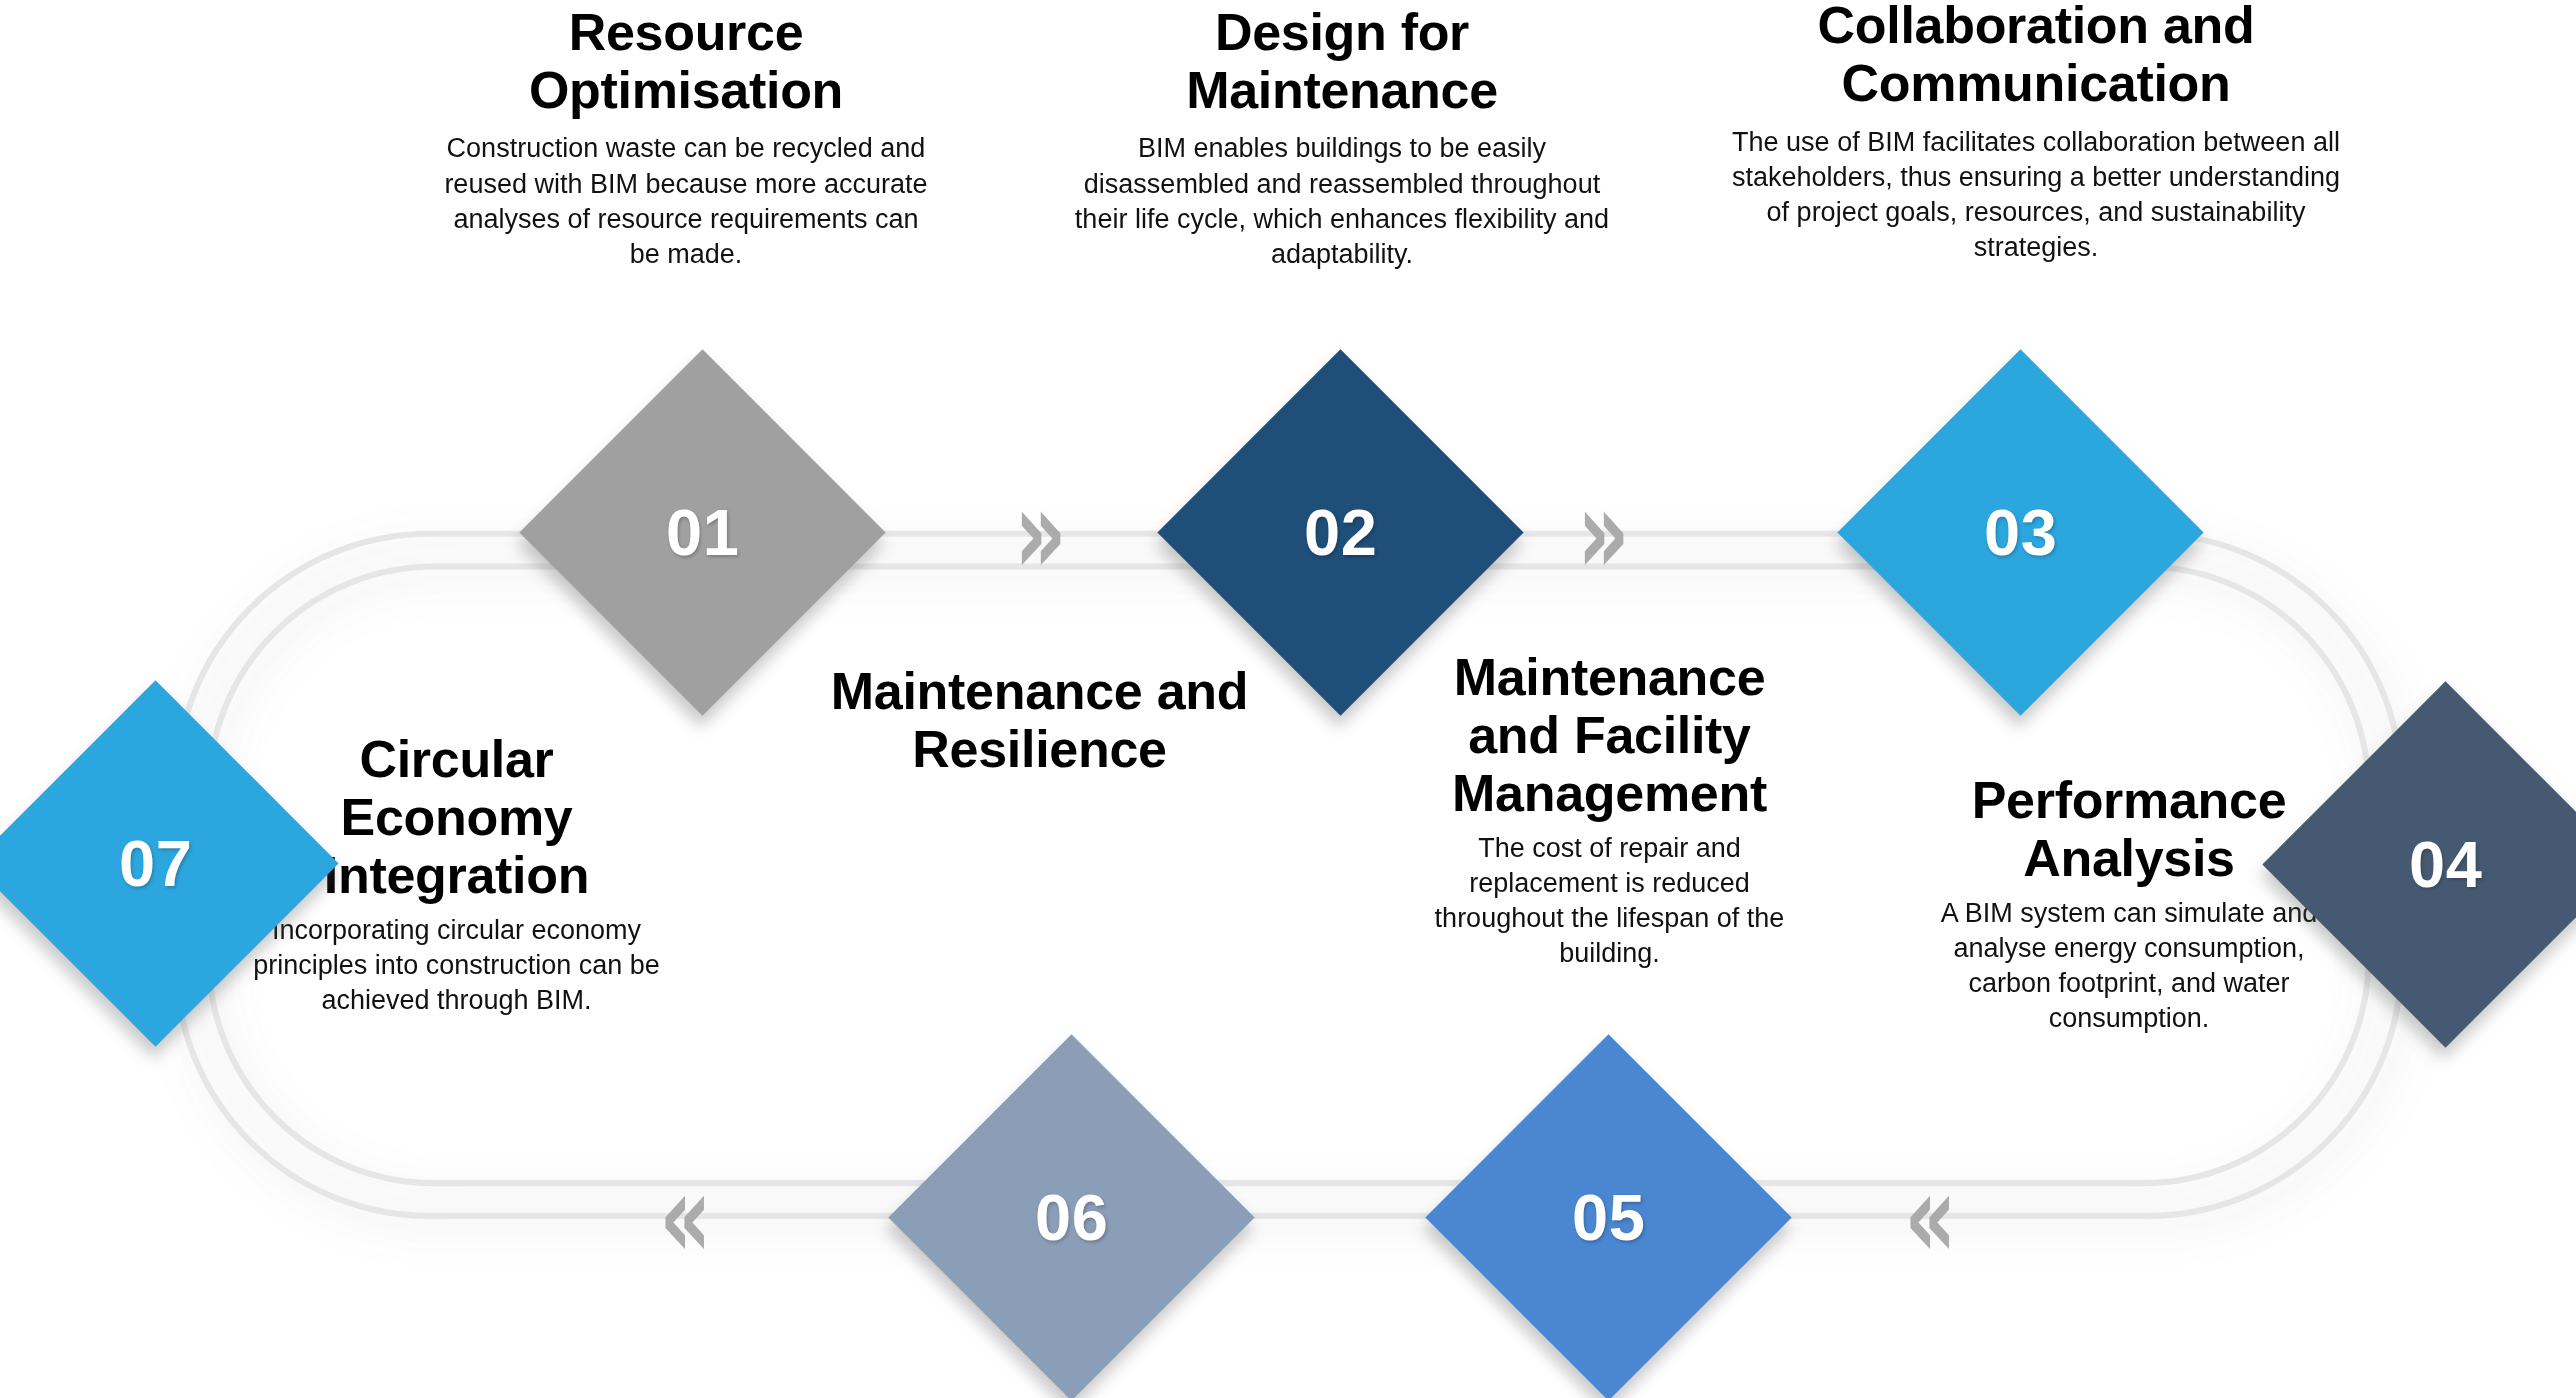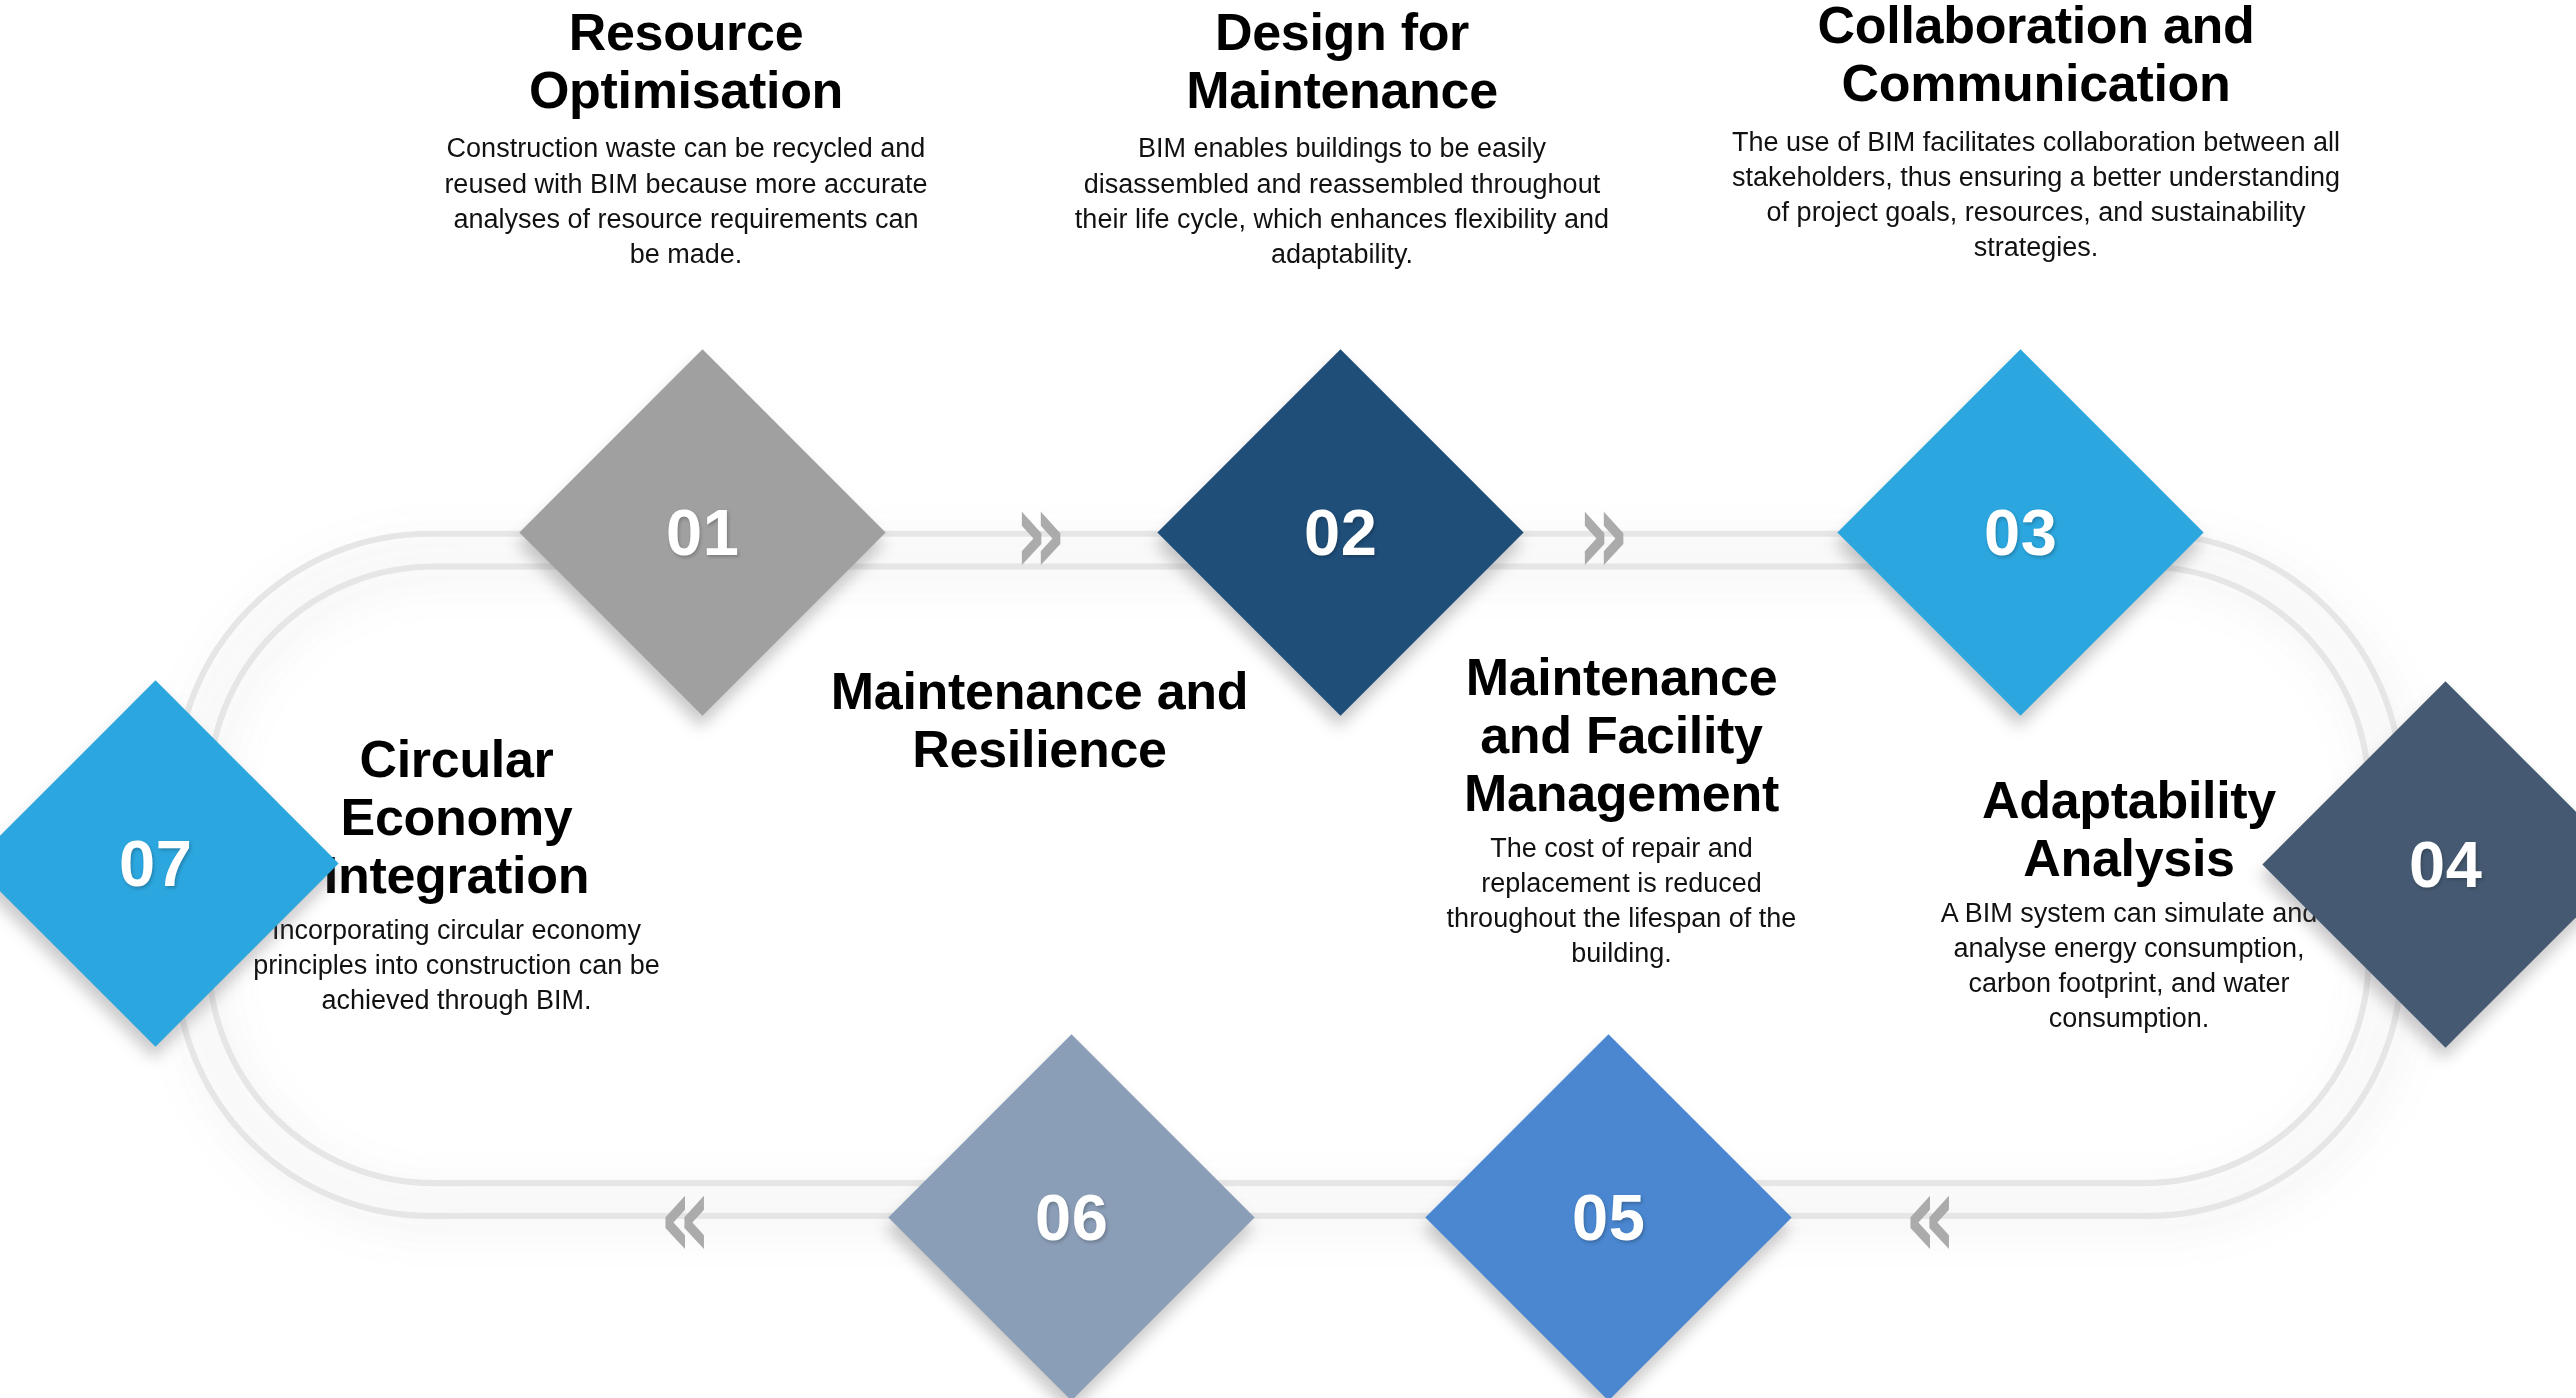--- a/index.html
+++ b/index.html
@@ -118,27 +118,27 @@
 
   <div class="block tight" style="left:252px; top:730px; width:409px;">
     <h3>Circular Economy Integration</h3>
     <p>Incorporating circular economy principles into construction can be achieved through BIM.</p>
   </div>
 
   <div class="block tight" style="left:770px; top:662px; width:539px;">
     <h3>Maintenance and Resilience</h3>
   </div>
 
-  <div class="block tight" style="left:1405px; top:648px; width:409px;margin-left:12px;">
+  <div class="block tight" style="left:1405px; top:648px; width:409px;">
     <h3>Maintenance and Facility Management</h3>
     <p>The cost of repair and replacement is reduced throughout the lifespan of the building.</p>
   </div>
 
   <div class="block tight" style="left:1931px; top:771px; width:396px;">
-    <h3>Adaptability Analysis</h3>
+    <h3>Performance Analysis</h3>
     <p>A BIM system can simulate and analyse energy consumption, carbon footprint, and water consumption.</p>
   </div>
 
   <div class="chev" style="left:1037px; top:533px;">»</div>
   <div class="chev" style="left:1600px; top:533px;">»</div>
   <div class="chev" style="left:1927px; top:1217px;">«</div>
   <div class="chev" style="left:682px; top:1217px;">«</div>
 
   <div class="node" style="left:703px; top:533px; background:#A0A0A0;">
     <span class="node-num">01</span>

